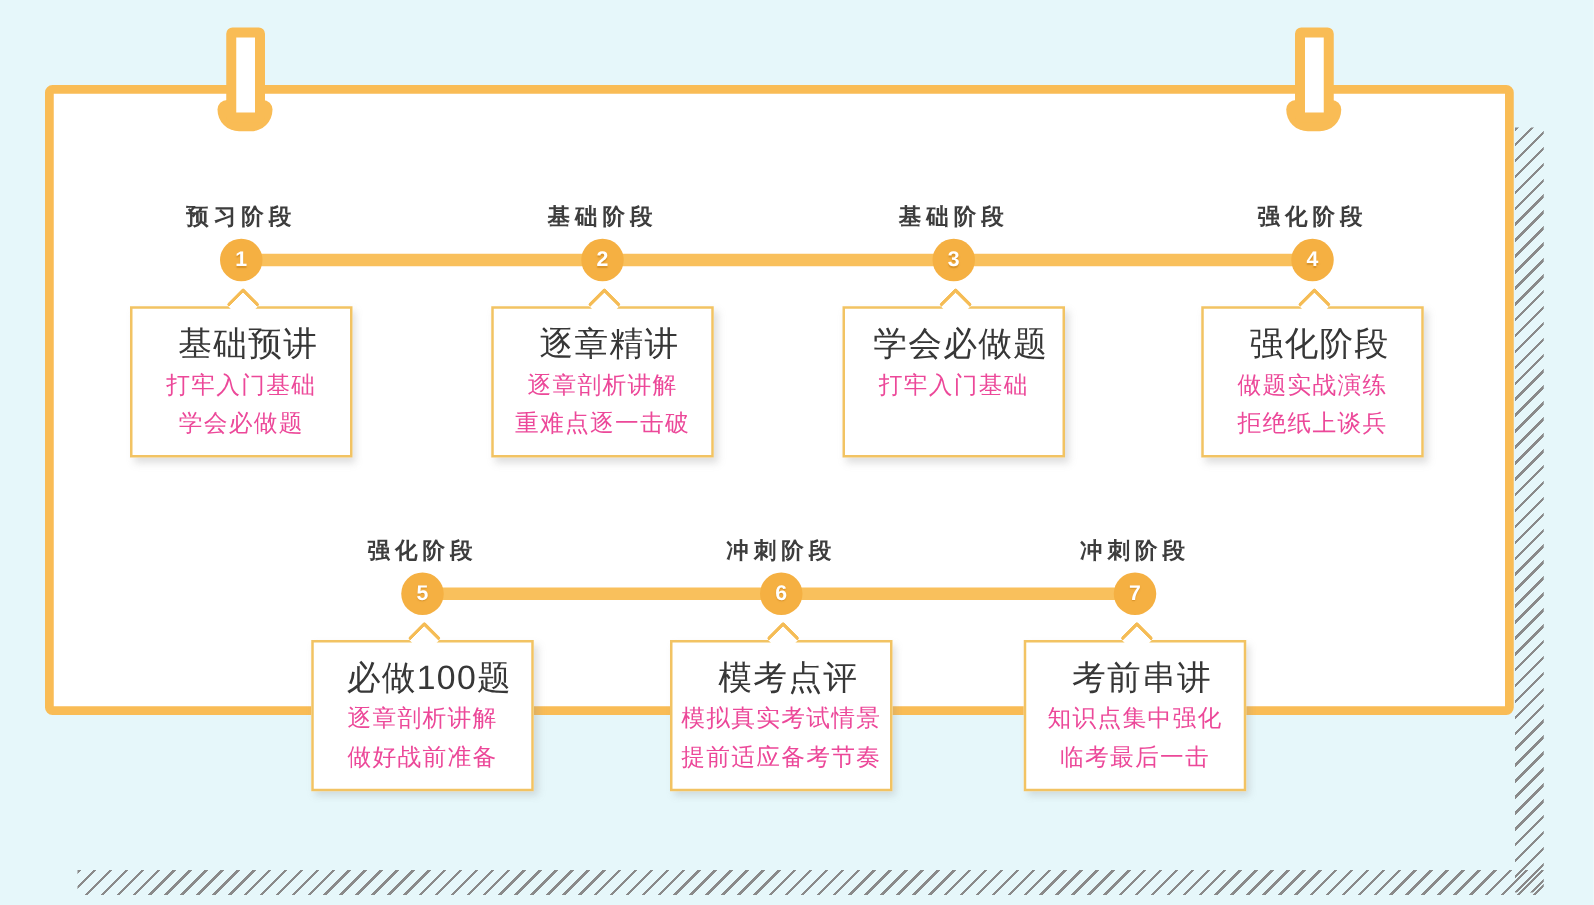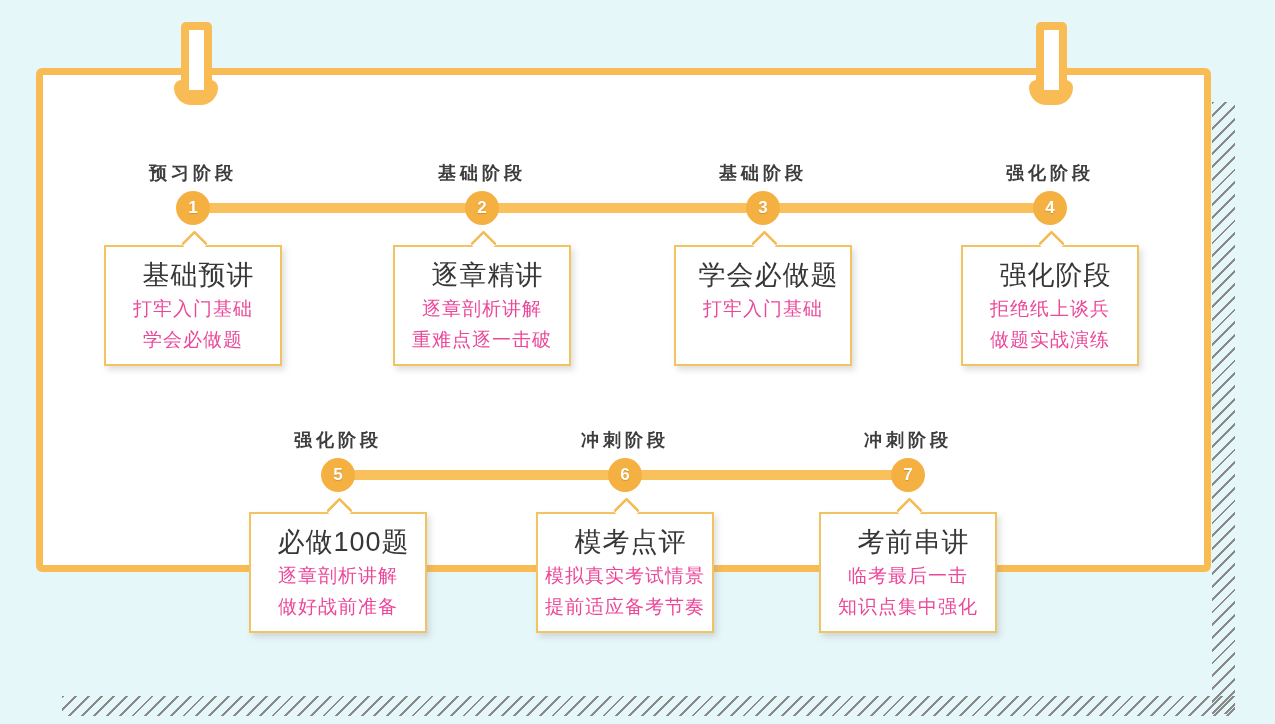--- a/index.html
+++ b/index.html
@@ -120,22 +120,22 @@
   </div>
 
   <div class="stage" style="left: 897px; top: 86px;">
     <div class="phase">强化阶段</div>
     <div class="node">
       <span>4</span>
     </div>
     <div class="caret"></div>
     <div class="card">
       <div class="card-title">强化阶段</div>
+      <div class="card-line">做题实战演练</div>
       <div class="card-line">拒绝纸上谈兵</div>
-      <div class="card-line">做题实战演练</div>
     </div>
   </div>
 <div class="tl-line" style="left: 295px; top: 395px; width: 570px;"></div>
   <div class="stage" style="left: 185px; top: 353px;">
     <div class="phase">强化阶段</div>
     <div class="node">
       <span>5</span>
     </div>
     <div class="caret"></div>
     <div class="card">
@@ -159,22 +159,22 @@
   </div>
 
   <div class="stage" style="left: 755px; top: 353px;">
     <div class="phase">冲刺阶段</div>
     <div class="node">
       <span>7</span>
     </div>
     <div class="caret"></div>
     <div class="card">
       <div class="card-title">考前串讲</div>
+      <div class="card-line">知识点集中强化</div>
       <div class="card-line">临考最后一击</div>
-      <div class="card-line">知识点集中强化</div>
     </div>
   </div>
 </div>
 
 <div class="tab-base tab-left-base"></div>
 <div class="tab-stem tab-left-stem"></div>
 <div class="tab-base tab-right-base"></div>
 <div class="tab-stem tab-right-stem"></div>
 
 </body></html>

